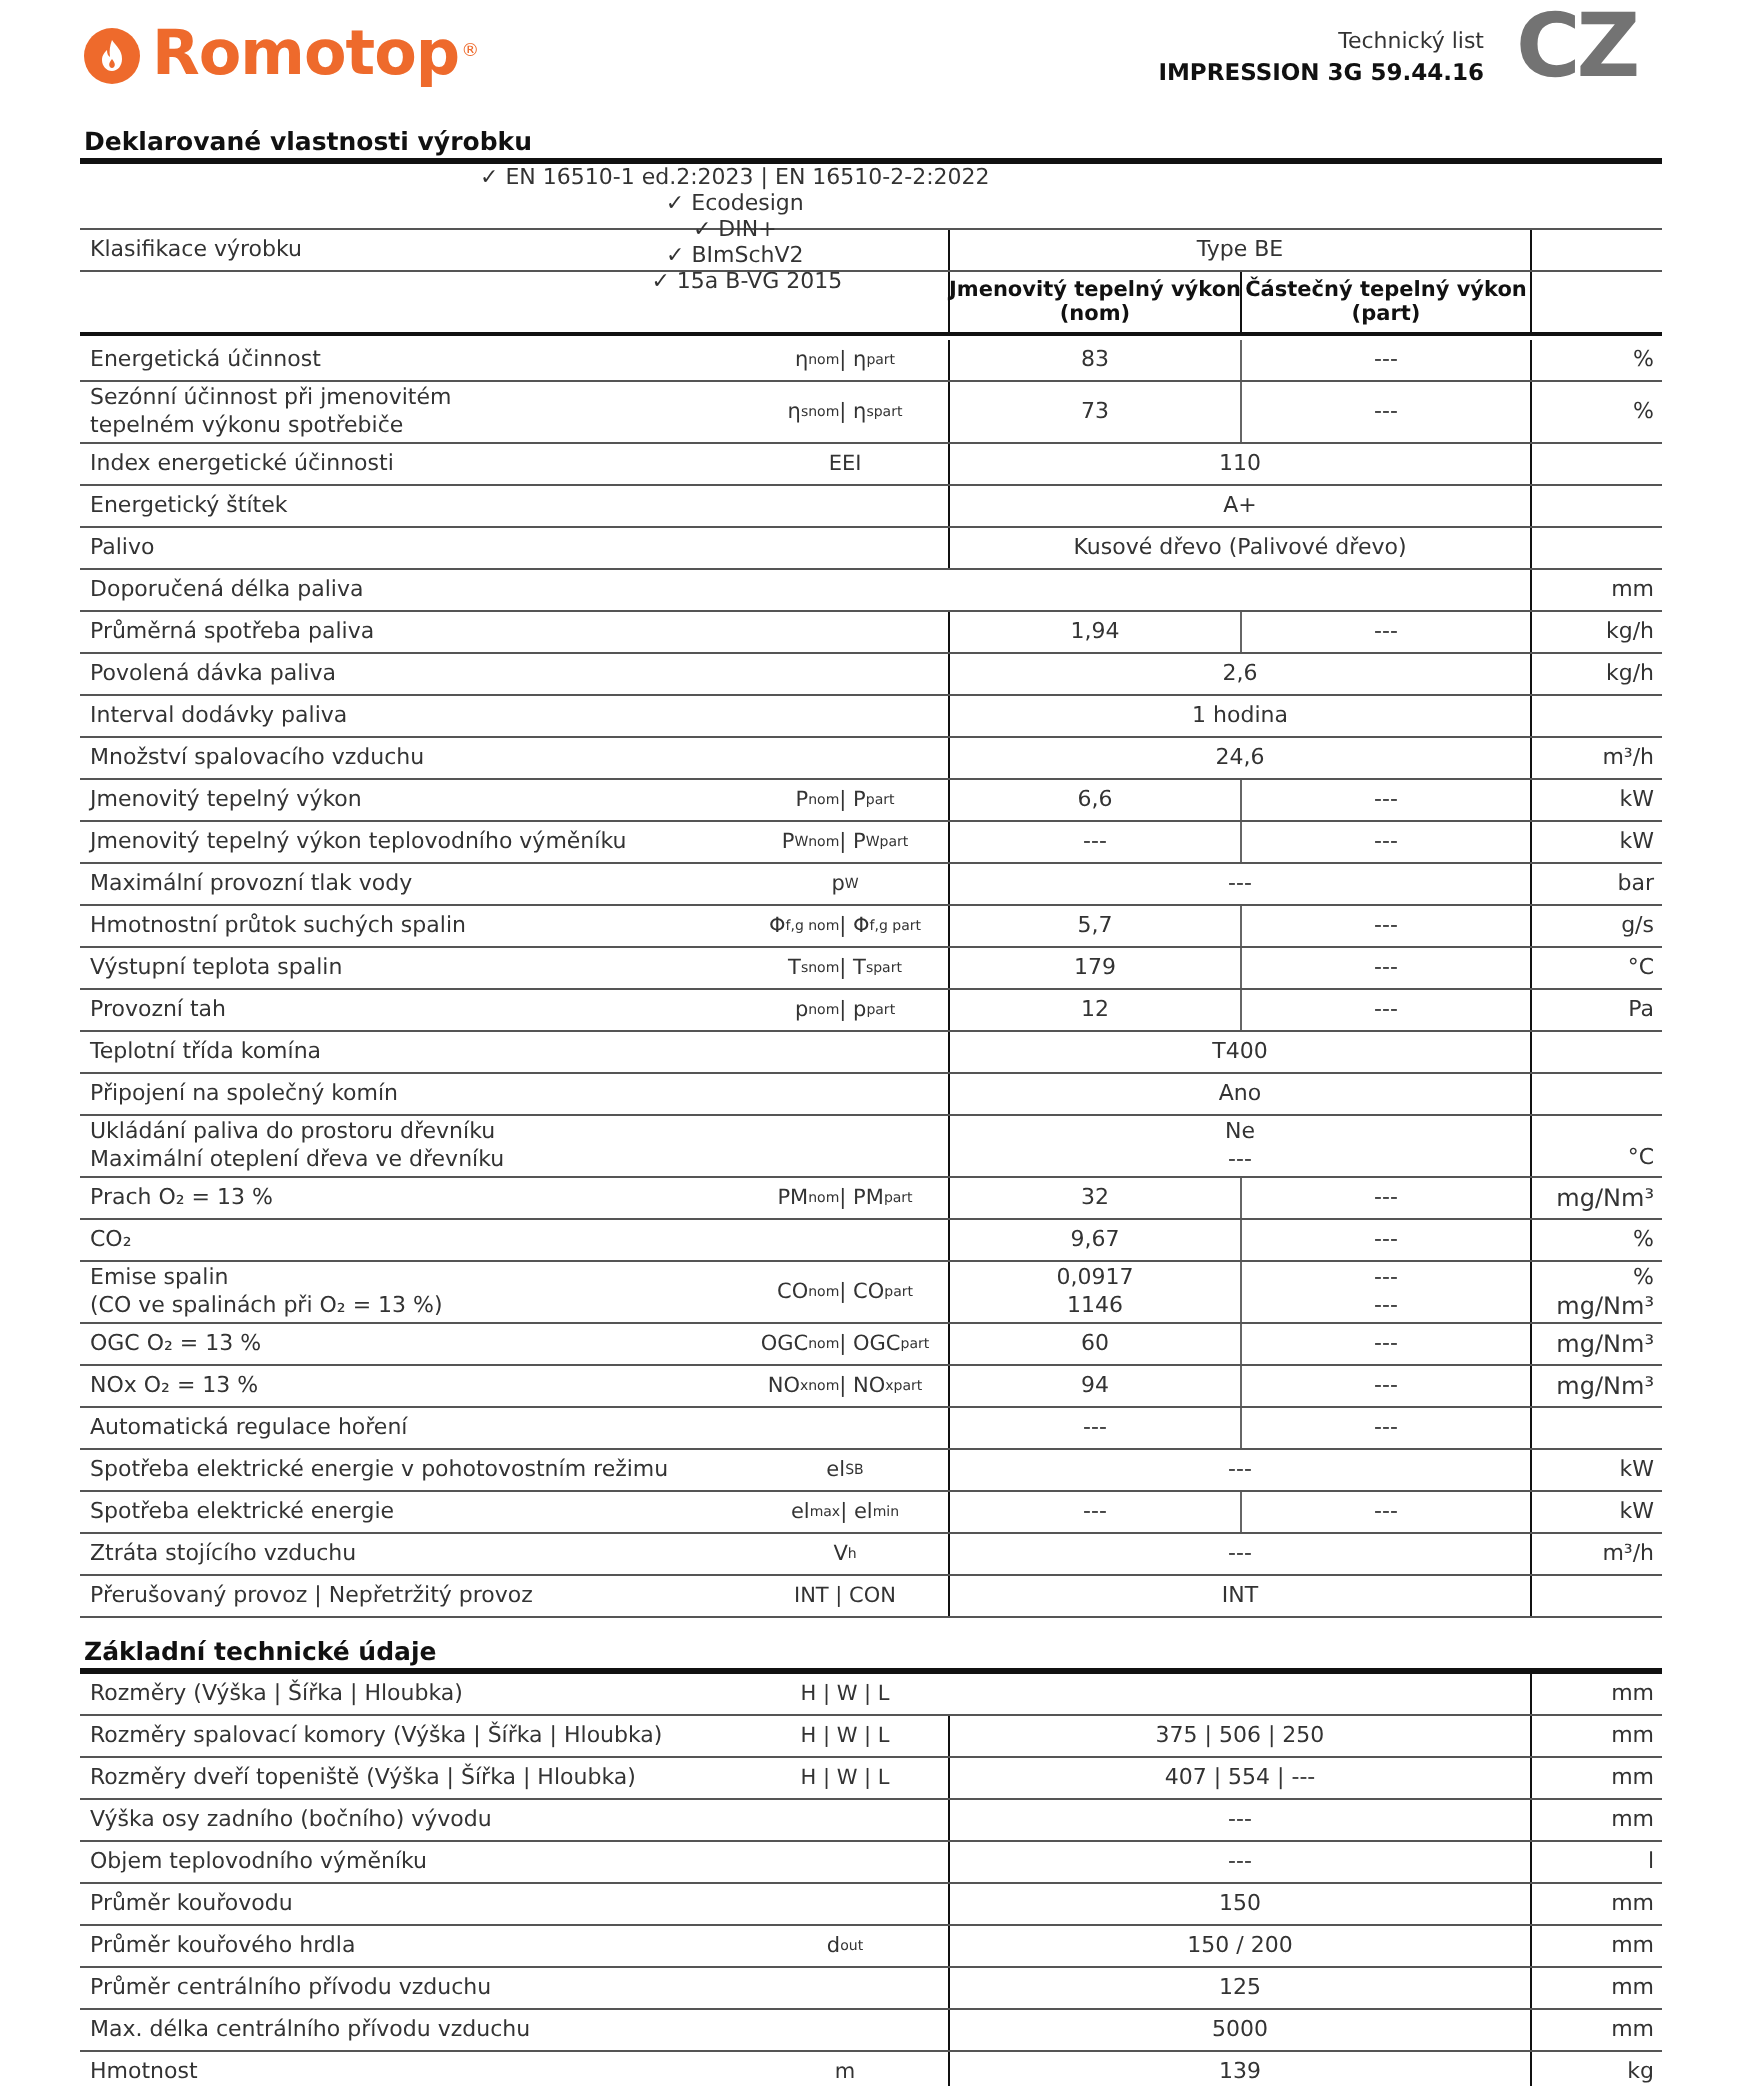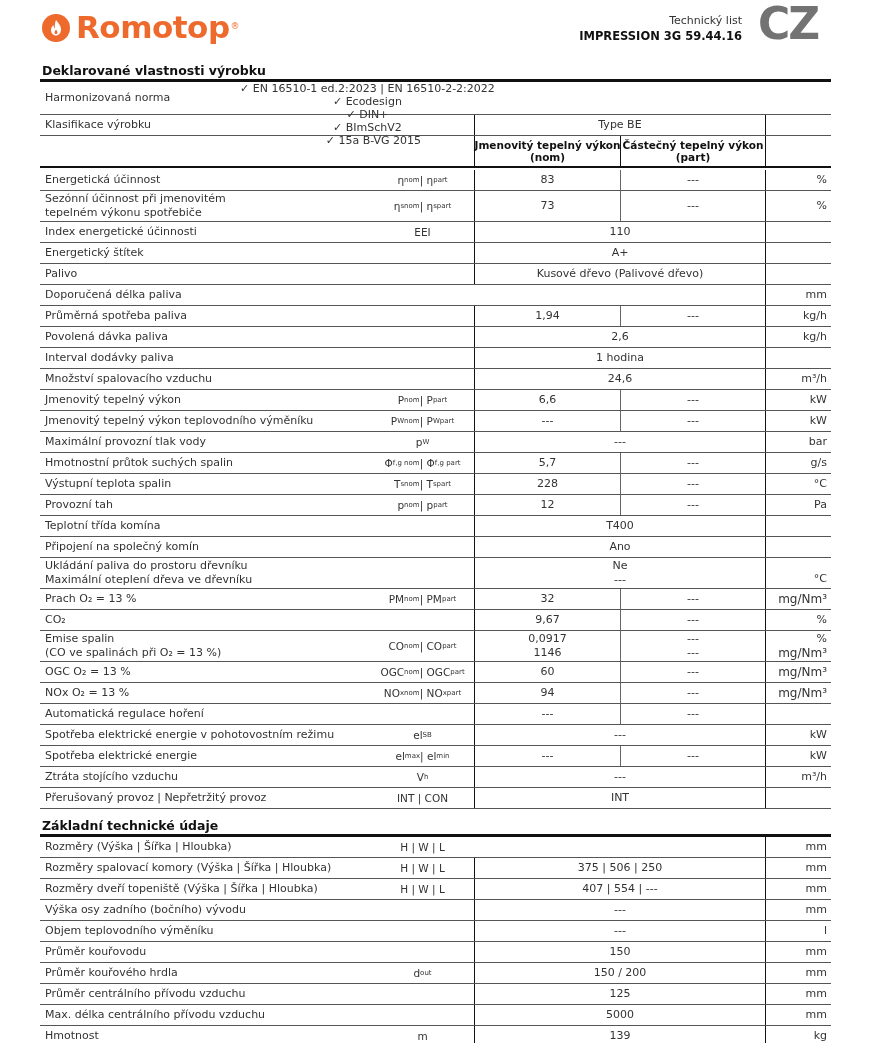--- a/index.html
+++ b/index.html
@@ -46,21 +46,20 @@
 <div class="hdr-right">
   <div class="hdr-sub">Technický list</div>
   <div class="hdr-model">IMPRESSION 3G 59.44.16</div>
 </div>
 <div class="cz">CZ</div>
 
 <div class="sec-title" style="top:63px">Deklarované vlastnosti výrobku</div>
 <div class="thick" style="top:79px"></div>
 
 <div class="row" style="top:82px;height:33px">
-  <div class="lbl">Harmonizovaná norma</div>
   <div class="norm">
     <span class="item">✓ EN 16510-1 ed.2:2023 | EN 16510-2-2:2022</span>
     <span class="item">✓ Ecodesign</span>
     <span class="item">✓ DIN+</span>
     <span class="item">✓ BImSchV2</span>
     <span class="item" style="margin-right:0">✓ 15a B-VG 2015</span>
   </div>
 </div>
 
 <div class="row" style="top:115px;height:21px">
@@ -288,21 +287,21 @@
       </div>
     </div>
     <div class="row" style="top: 474px; height: 21px;">
       <div class="lbl">
         <span>
           <span class="blk">Výstupní teplota spalin</span>
         </span>
       </div>
       <div class="sym">T<sub>snom</sub> | T<sub>spart</sub></div>
       <div class="cval nom">
-        <span>228</span>
+        <span>179</span>
       </div>
       <div class="cval part">
         <span>---</span>
       </div>
       <div class="unit">
         <span>°C</span>
       </div>
     </div>
     <div class="row" style="top: 495px; height: 21px;">
       <div class="lbl">

